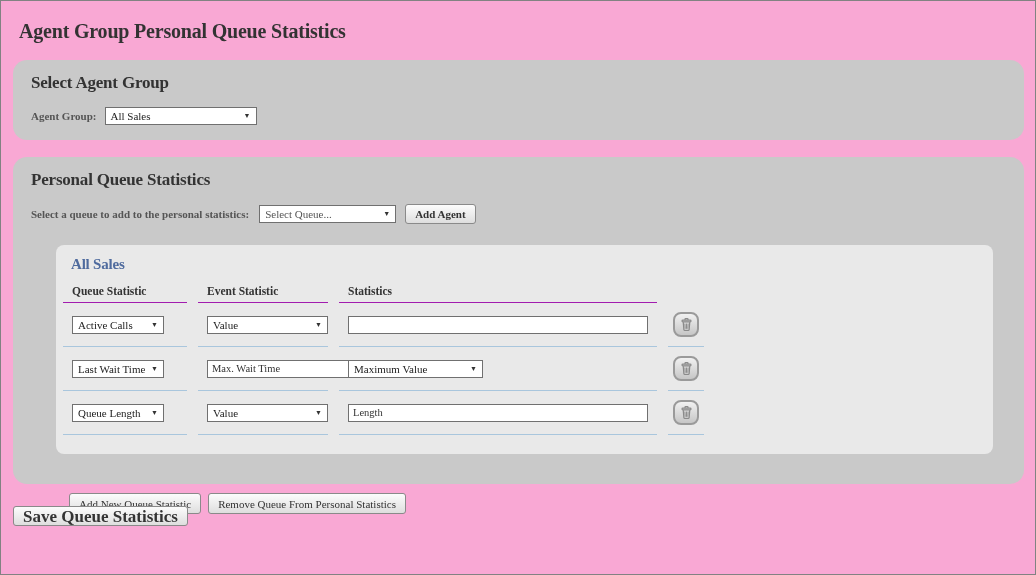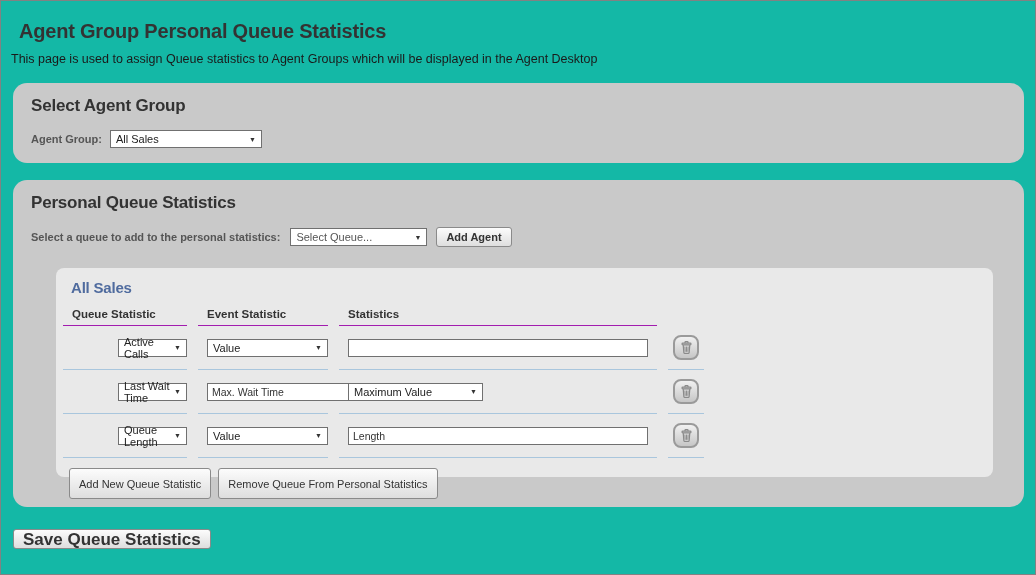--- a/index.html
+++ b/index.html
@@ -1,19 +1,19 @@
 <!DOCTYPE html>
 <html><head>
 <meta charset="utf-8">
 <style>
   * { margin:0; padding:0; box-sizing:border-box; }
   body { background:#fff; }
   .page {
-    width:1036px; height:575px; border:1px solid #828282; background:#14b8a6;
-    font-family:Liberation Sans, sans-serif; overflow:hidden; position:relative;
+    width:1036px; height:575px; border:1px solid #828282; background:#f9a8d4;
+    font-family:Liberation Serif, serif; overflow:hidden; position:relative;
   }
   .page-title { margin:19px 0 0 18px; font-size:20px; font-weight:bold; color:#333; letter-spacing:-0.2px; }
   .subtitle  { margin:9px 0 0 10px; font-size:12.5px; color:#1a1a1a; }
 
   .panel { background:#c9c9c9; border-radius:14px; margin-left:12px; width:1011px; }
   .panel-heading { padding:13px 0 0 18px; font-size:17px; font-weight:bold; color:#333; letter-spacing:-0.2px; }
   .panel-select-group { margin-top:17px; height:80px; }
   .panel-pqs { margin-top:17px; height:327px; }
 
   .form-row { display:flex; align-items:center; margin:14px 0 0 18px; }
@@ -44,42 +44,41 @@
   .group-title { margin:1px 0 0 8px; font-size:15px; font-weight:bold; color:#4f6b9e; letter-spacing:-0.2px; }
 
   .stat-grid { display:grid; grid-template-columns:124px 130px 318px 36px; column-gap:11px; margin-top:6px; }
   .hcell {
     font-size:11.5px; font-weight:bold; color:#333;
     padding:6px 0 5px 9px; border-bottom:1px solid #a21caf;
   }
   .hcell.spacer { border-bottom:none; }
   .cell { display:flex; align-items:center; padding:9px 0 9px 9px; border-bottom:1px solid #a9c6dd; }
   .cell.del { justify-content:center; padding-left:0; }
-  .row-select-queue { width:92px;margin-left:46px; }
+  .row-select-queue { width:92px; }
   .row-select-event { width:135px; }
   .desc-input {
     width:300px; height:18px; border:1px solid #707070; background:#fff;
     font-size:10.5px; color:#333; padding:0 4px; font-family:inherit;
   }
   .trash-btn {
     width:26px; height:25px; border:2px solid #9a9a9a; border-radius:8px;
     background:linear-gradient(#f1f1f1,#c6c6c6);
     display:flex; align-items:center; justify-content:center; padding:0; cursor:pointer;
   }
   .panel-buttons { margin:10px 0 0 6px; display:flex; gap:7px; }
-  .panel-buttons .btn { height:31px; font-weight:normal; }
+  .panel-buttons .btn { height:21px; font-weight:normal;margin-top:48px; }
   .save-btn { margin:22px 0 0 12px; font-size:17px; font-weight:bold; }
 </style>
 </head>
 <body>
 
 <div class="page">
 
   <div class="page-title">Agent Group Personal Queue Statistics</div>
-  <div class="subtitle">This page is used to assign Queue statistics to Agent Groups which will be displayed in the Agent Desktop</div>
 
   <section class="panel panel-select-group">
     <div class="panel-heading">Select Agent Group</div>
     <div class="form-row">
       <span class="field-label">Agent Group:</span>
       <div class="selectbox agent-group-select">
         <span class="sel-text">All Sales</span>
         <span class="sel-arrow">▼</span>
       </div>
     </div>

